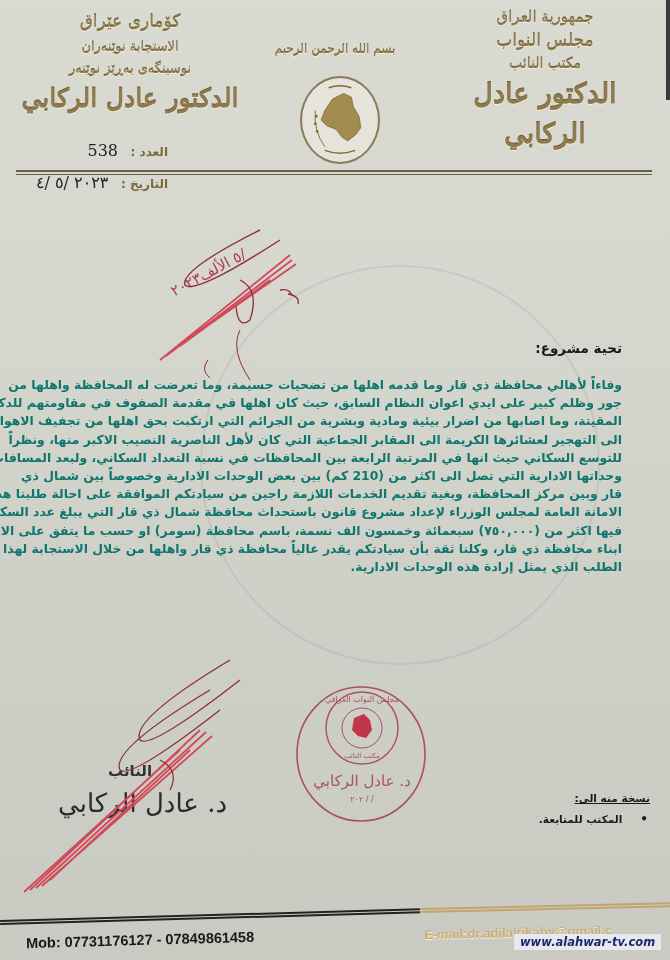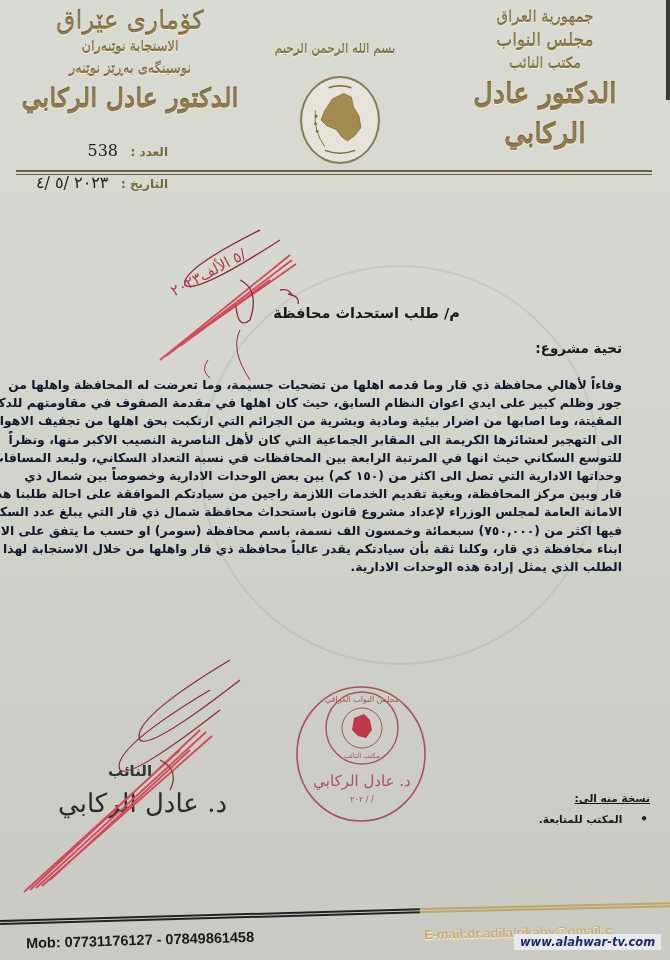--- a/index.html
+++ b/index.html
@@ -26,21 +26,21 @@
       direction: rtl; text-align: center;
     }
     .hdr-right .l1 { font-size: 15px; line-height: 22px; }
     .hdr-right .l2 { font-size: 17px; line-height: 24px; }
     .hdr-right .l3 { font-size: 14px; line-height: 22px; }
     .hdr-right .l4 { font-size: 27px; line-height: 40px; font-weight: bold; }
     .hdr-left {
       position: absolute; left: 20px; top: 6px; width: 220px;
       direction: rtl; text-align: center;
     }
-    .hdr-left .l1 { font-size: 25px; line-height: 30px; }
+    .hdr-left .l1 { font-size: 17px; line-height: 30px; }
     .hdr-left .l2 { font-size: 13px; line-height: 22px; }
     .hdr-left .l3 { font-size: 13px; line-height: 22px; }
     .hdr-left .l4 { font-size: 25px; line-height: 38px; font-weight: bold; }
     .basmala {
       position: absolute; left: 250px; top: 42px; width: 170px;
       text-align: center; direction: rtl; font-size: 12px;
     }
     .emblem {
       position: absolute; left: 300px; top: 76px; width: 80px; height: 88px;
       border: 2px solid #8a7a58; border-radius: 50%;
@@ -66,21 +66,21 @@
       position: absolute; right: 210px; top: 305px; direction: rtl;
       font-size: 14.5px; font-weight: bold;
     }
     .greeting {
       position: absolute; right: 48px; top: 340px; direction: rtl;
       font-size: 13.5px; font-weight: bold;
     }
     .body-text {
       position: absolute; right: 48px; left: 72px; top: 376px;
       direction: rtl; text-align: justify; text-align-last: right;
-      font-size: 12.4px; line-height: 18.2px; font-weight: bold; color: #0f172a;
+      font-size: 12.4px; line-height: 18.2px; font-weight: bold; color: #0f766e;
     }
     .body-text p { margin: 0; white-space: nowrap; }
     .closing {
       position: absolute; right: 238px; top: 642px; direction: rtl;
       font-size: 13.5px; font-weight: bold;
     }
     .sig-title {
       position: absolute; left: 108px; top: 762px; direction: rtl;
       font-size: 15px; font-weight: bold; color: #333;
     }
@@ -176,30 +176,29 @@
     <span class="lbl">العدد :</span>
     <span class="val">538</span>
   </div>
   <div class="meta meta-date">
     <span class="lbl">التاريخ :</span>
     <span class="val">٢٠٢٣ /٥ /٤</span>
   </div>
 
   <div class="watermark"></div>
 
-  <div class="subject">م/ طلب استحداث محافظة</div>
   <div class="greeting">تحية مشروع:</div>
 
   <div class="body-text">
     <p>وفاءاً لأهالي محافظة ذي قار وما قدمه اهلها من تضحيات جسيمة، وما تعرضت له المحافظة واهلها من</p>
     <p>جور وظلم كبير على ايدي اعوان النظام السابق، حيث كان اهلها في مقدمة الصفوف في مقاومتهم للدكتاتورية</p>
     <p>المقيتة، وما اصابها من اضرار بيئية ومادية وبشرية من الجرائم التي ارتكبت بحق اهلها من تجفيف الاهوار</p>
     <p>الى التهجير لعشائرها الكريمة الى المقابر الجماعية التي كان لأهل الناصرية النصيب الاكبر منها، ونظراً</p>
     <p>للتوسع السكاني حيث انها في المرتبة الرابعة بين المحافظات في نسبة التعداد السكاني، ولبعد المسافات بين</p>
-    <p>وحداتها الادارية التي تصل الى اكثر من (١٥٠ كم) بين بعض الوحدات الادارية وخصوصاً بين شمال ذي</p>
+    <p>وحداتها الادارية التي تصل الى اكثر من (210 كم) بين بعض الوحدات الادارية وخصوصاً بين شمال ذي</p>
     <p>قار وبين مركز المحافظة، وبغية تقديم الخدمات اللازمة راجين من سيادتكم الموافقة على احالة طلبنا هذا الى</p>
     <p>الامانة العامة لمجلس الوزراء لإعداد مشروع قانون باستحداث محافظة شمال ذي قار التي يبلغ عدد السكان</p>
     <p>فيها اكثر من (٧٥٠,٠٠٠) سبعمائة وخمسون الف نسمة، باسم محافظة (سومر) او حسب ما يتفق على الاسم</p>
     <p>ابناء محافظة ذي قار، وكلنا ثقة بأن سيادتكم يقدر عالياً محافظة ذي قار واهلها من خلال الاستجابة لهذا</p>
     <p>الطلب الذي يمثل إرادة هذه الوحدات الادارية.</p>
   </div>
 
 
   <div class="sig-title">النائب</div>
   <div class="sig-name">د. عادل الركابي</div>

